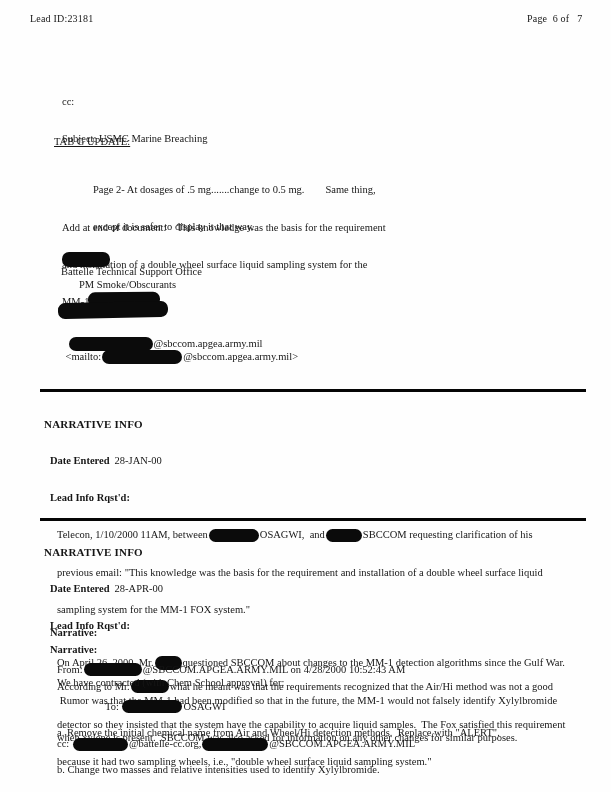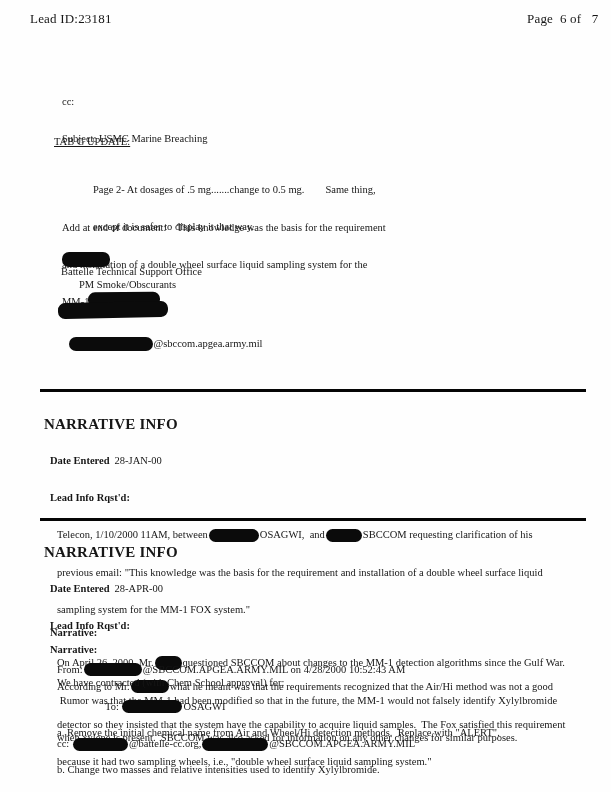--- a/index.html
+++ b/index.html
@@ -4,22 +4,22 @@
 <style>
   html,body{margin:0;padding:0;}
   body{background:#ffffff;width:611px;height:792px;overflow:hidden;}
   .page{
     position:relative;width:611px;height:792px;background:#fefefe;
     font-family:"Liberation Serif","DejaVu Serif",serif;
     color:#161616;font-size:10.5px;line-height:12.4px;
   }
   .abs{position:absolute;white-space:pre-wrap;}
   .b{font-weight:700;}
-  .hdr{font-size:13px;letter-spacing:.2px;}
-  .sec-title{font-size:15px;font-weight:700;letter-spacing:.2px;}
+  .hdr{font-size:10px;letter-spacing:.2px;}
+  .sec-title{font-size:11px;font-weight:700;letter-spacing:.2px;}
   .rule{position:absolute;background:#050505;}
   .redact{
     display:inline-block;background:#0b0b0b;height:13px;border-radius:7px;
     vertical-align:middle;margin:-4px 1px -2px 1px;
   }
   .redact.block{position:absolute;margin:0;}
   .line{white-space:pre-wrap;}
   .indent1{padding-left:6px;}
   .indent2{padding-left:13px;}
   .date-val{margin-left:5px;}
@@ -52,20 +52,23 @@
 
   <span class="redact block" style="left:62px;top:252px;width:48px;height:15px;"></span>
   <div class="abs" style="left:61px;top:266px;">Battelle Technical Support Office</div>
   <div class="abs" style="left:79px;top:279px;">PM Smoke/Obscurants</div>
   <span class="redact block" style="left:88px;top:292px;width:72px;height:15px;transform:rotate(-.6deg);"></span>
   <span class="redact block" style="left:58px;top:302px;width:110px;height:16px;transform:rotate(-1.2deg);"></span>
 
   <div class="abs" style="left:57px;top:326px;">
     <span class="redact" style="width:84px;height:14px;"></span><span>@sbccom.apgea.army.mil</span>
   </div>
+  <div class="abs" style="left:55px;top:339px;">
+    <span>&lt;mailto:</span><span class="redact" style="width:80px;height:14px;"></span><span>@sbccom.apgea.army.mil&gt;</span>
+  </div>
 
   <div class="rule" style="left:40px;top:389px;width:546px;height:3px;"></div>
   <div class="abs" style="left:44px;top:393px;">
     <div class="sec-title">NARRATIVE INFO</div>
     <div class="line indent1"><span class="b">Date Entered</span><span class="date-val">28-JAN-00</span></div>
     <div class="line indent1 b">Lead Info Rqst'd:</div>
     <div class="line indent2"><span>Telecon, 1/10/2000 11AM, between</span><span class="redact" style="width:50px;"></span><span>OSAGWI,  and</span><span class="redact" style="width:36px;"></span><span>SBCCOM requesting clarification of his</span></div>
     <div class="line indent2">previous email: "This knowledge was the basis for the requirement and installation of a double wheel surface liquid</div>
     <div class="line indent2">sampling system for the MM-1 FOX system."</div>
     <div class="line indent1 b" style="margin-top:3px;">Narrative:</div>

